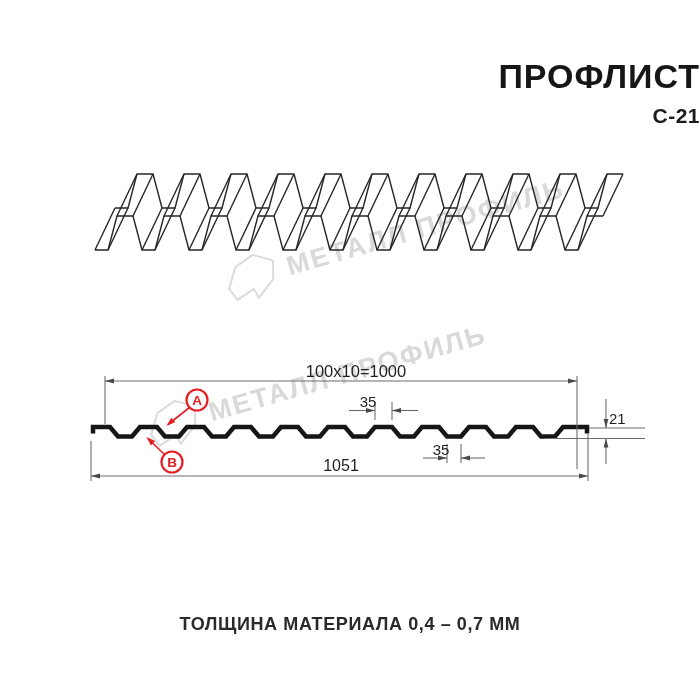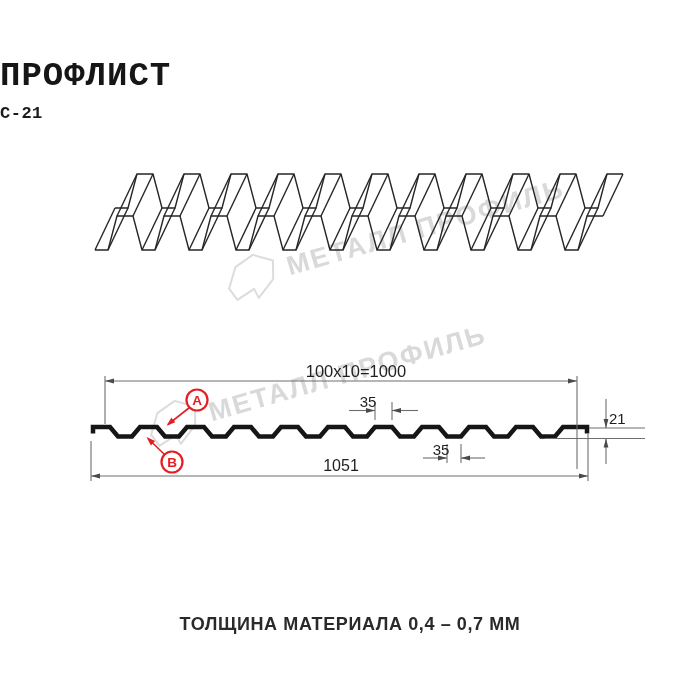--- a/index.html
+++ b/index.html
@@ -1,26 +1,26 @@
 <!DOCTYPE html>
 <html><head>
 <meta charset="utf-8">
 <style>
   html,body{margin:0;padding:0;}
   body{
     width:700px;height:700px;position:relative;background:#ffffff;
     font-family:"Liberation Sans", sans-serif;overflow:hidden;
     -webkit-font-smoothing:antialiased;
   }
-  .header{position:absolute;top:58px;left:0;width:700px;text-align:left;z-index:3;font-family:Liberation Mono, monospace;}
+  .header{position:absolute;top:58px;left:0;width:700px;text-align:right;z-index:3;}
   .title{
     font-size:34px;font-weight:700;color:#161616;letter-spacing:1px;line-height:1.1;
   }
   .subtitle{
-    margin-top:9px;font-size:17px;font-weight:700;color:#1b1b1b;letter-spacing:.5px;
+    margin-top:9px;font-size:21px;font-weight:700;color:#1b1b1b;letter-spacing:.5px;
   }
   .footer-note{
     position:absolute;top:614px;left:0;width:700px;text-align:center;
     font-size:18px;font-weight:700;color:#2a2a2a;letter-spacing:.6px;z-index:3;
   }
   .watermark{
     position:absolute;display:flex;align-items:center;gap:10px;
     transform:rotate(-16deg);transform-origin:left center;z-index:1;
     pointer-events:none;white-space:nowrap;
   }

